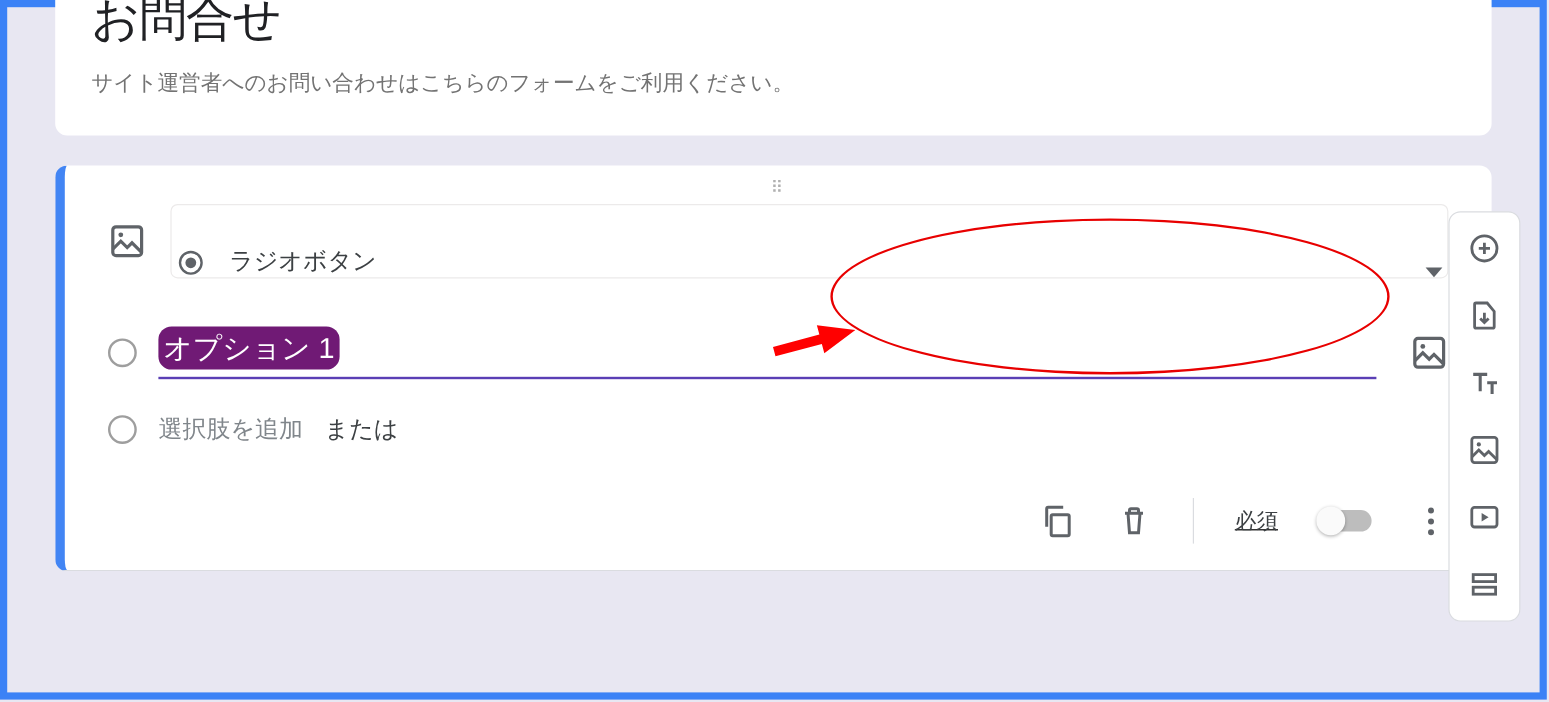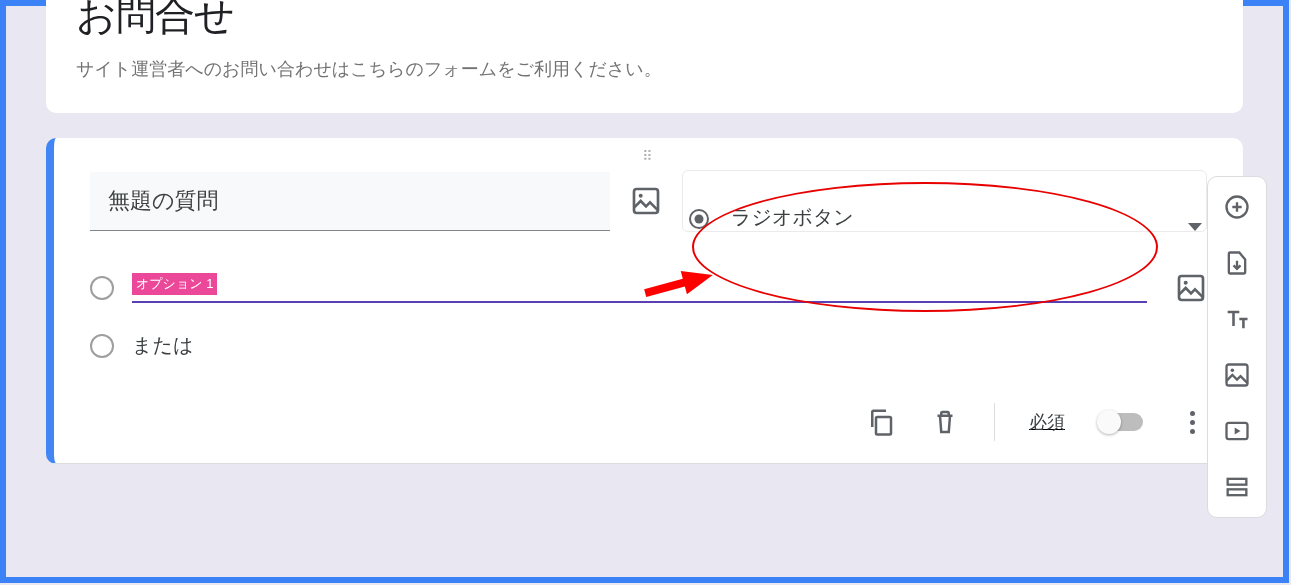--- a/index.html
+++ b/index.html
@@ -16,21 +16,21 @@
   .img-btn{width:32px;height:32px;color:#5f6368;display:flex;align-items:center;justify-content:center;cursor:pointer;}
   .type-select{flex:1;border:1px solid #eceaea;border-radius:6px;height:62px;display:flex;align-items:flex-end;padding:0 4px;gap:20px;cursor:pointer;position:relative;}
   .type-select .radio-icon{width:24px;height:24px;display:flex;align-items:center;justify-content:center;}
   .type-label{font-size:20px;color:#3c4043;flex:1;}
   .dropdown-caret{border-left:7px solid transparent;border-right:7px solid transparent;border-top:8px solid #5f6368;width:0;height:0;}
   .annot-ellipse{position:absolute;border:2px solid #e80000;border-radius:50%;pointer-events:none;z-index:5;width:466px;height:130px;left:686px;top:176px;}
   .annot-arrow{position:absolute;z-index:5;left:628px;top:248px;pointer-events:none;}
   .option-row{display:flex;align-items:center;gap:18px;margin-bottom:28px;}
   .radio-circle{width:24px;height:24px;border:2px solid #9e9e9e;border-radius:50%;flex:0 0 24px;}
   .option-input-wrap{flex:1;border-bottom:2px solid #5a3fb5;display:flex;align-items:center;padding-bottom:6px;}
-  .option-highlight{background:#ec4899;color:#fff;font-size:13px;padding:2px 4px;}
+  .option-highlight{background:#701a75;color:#fff;font-size:24px;padding:2px 4px;border-radius:11px;}
   .option-img-btn{margin-left:10px;color:#5f6368;}
   .add-row{display:flex;align-items:center;gap:18px;margin-bottom:44px;}
   .add-text{font-size:20px;color:#80868b;}
   .add-dark{color:#3c4043;font-family:Liberation Serif, serif;}
   .add-link{color:#1a73e8;cursor:pointer;}
   .footer-row{display:flex;justify-content:flex-end;align-items:center;gap:34px;text-decoration:underline;}
   .ico-btn{width:30px;height:30px;color:#5f6368;display:flex;align-items:center;justify-content:center;cursor:pointer;}
   .divider-v{width:1px;height:38px;background:#dadce0;}
   .req-label{font-size:18px;color:#3c4043;}
   .switch{width:44px;height:18px;background:#bdbdbd;border-radius:10px;position:relative;cursor:pointer;}
@@ -48,21 +48,20 @@
 
   <div class="header-card top">
     <div class="form-title">お問合せ</div>
     <div class="form-desc">サイト運営者へのお問い合わせはこちらのフォームをご利用ください。</div>
   </div>
 
   <div class="question-card">
     <div class="drag-handle">⠿</div>
 
     <div class="question-row">
-      <input class="question-input" value="無題の質問" style="">
       <div class="img-btn">
         <svg viewBox="0 0 24 24">
             <rect x="3" y="3" width="18" height="18" rx="2" fill="none" stroke="#5f6368" stroke-width="2"></rect>
             <path d="M3 17l5-5 4 4 3-3 6 6" fill="none" stroke="#5f6368" stroke-width="2"></path>
             <circle cx="8" cy="8" r="1.5" fill="#5f6368"></circle>
           </svg>
       </div>
       <div class="type-select">
         <div class="radio-icon">
           <svg viewBox="0 0 24 24">
@@ -84,20 +83,21 @@
         <svg viewBox="0 0 24 24">
             <rect x="3" y="3" width="18" height="18" rx="2" fill="none" stroke="#5f6368" stroke-width="2"></rect>
             <path d="M3 17l5-5 4 4 3-3 6 6" fill="none" stroke="#5f6368" stroke-width="2"></path>
             <circle cx="8" cy="8" r="1.5" fill="#5f6368"></circle>
           </svg>
       </div>
     </div>
 
     <div class="add-row">
       <div class="radio-circle"></div>
+      <span class="add-text">選択肢を追加</span>
       <span class="add-text add-dark">または</span>
     </div>
 
     <div class="footer-row">
       <div class="ico-btn">
         <svg viewBox="0 0 24 24">
             <rect x="8" y="8" width="12" height="14" rx="1" fill="none" stroke="#5f6368" stroke-width="2"></rect>
             <path d="M5 16V4a1 1 0 011-1h10" fill="none" stroke="#5f6368" stroke-width="2"></path>
           </svg>
       </div>

